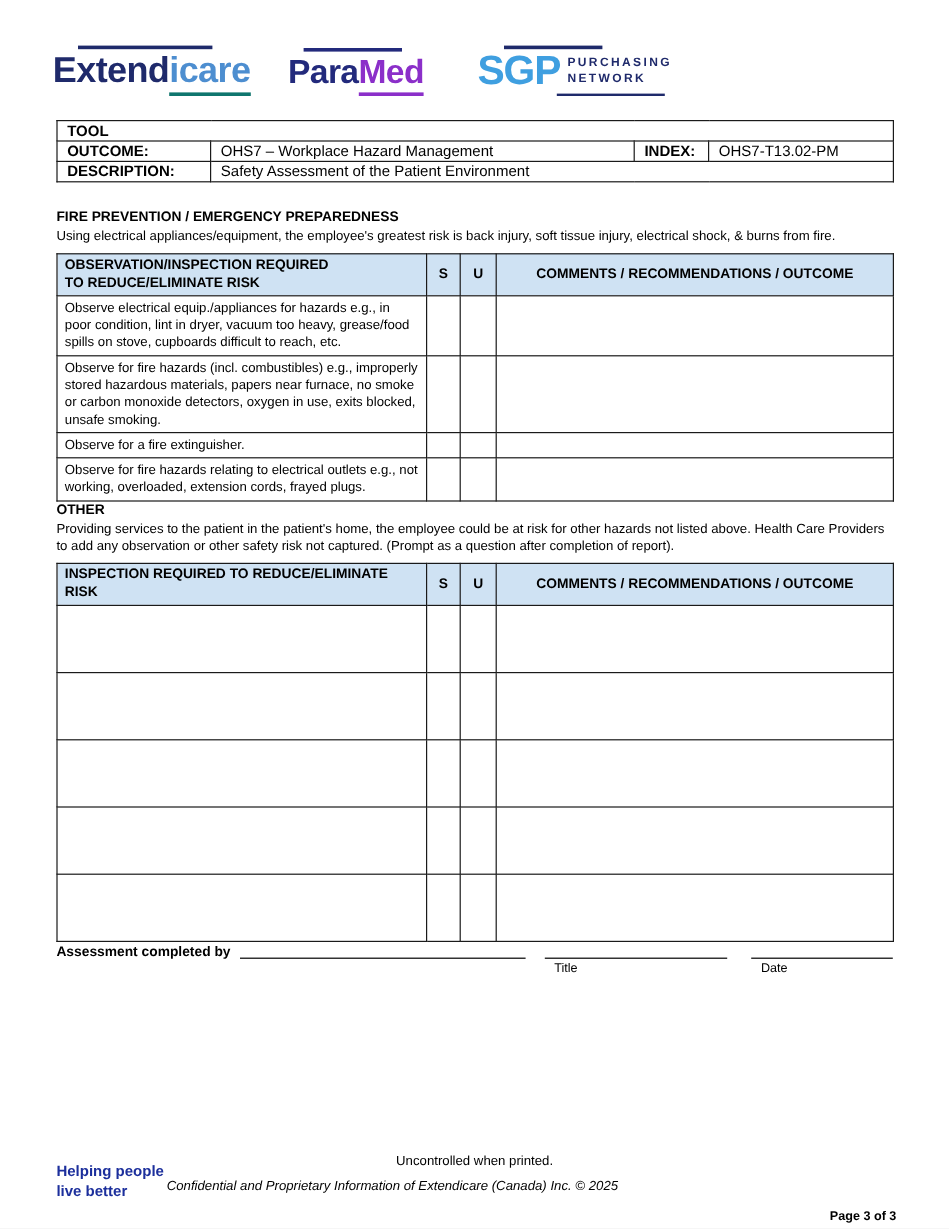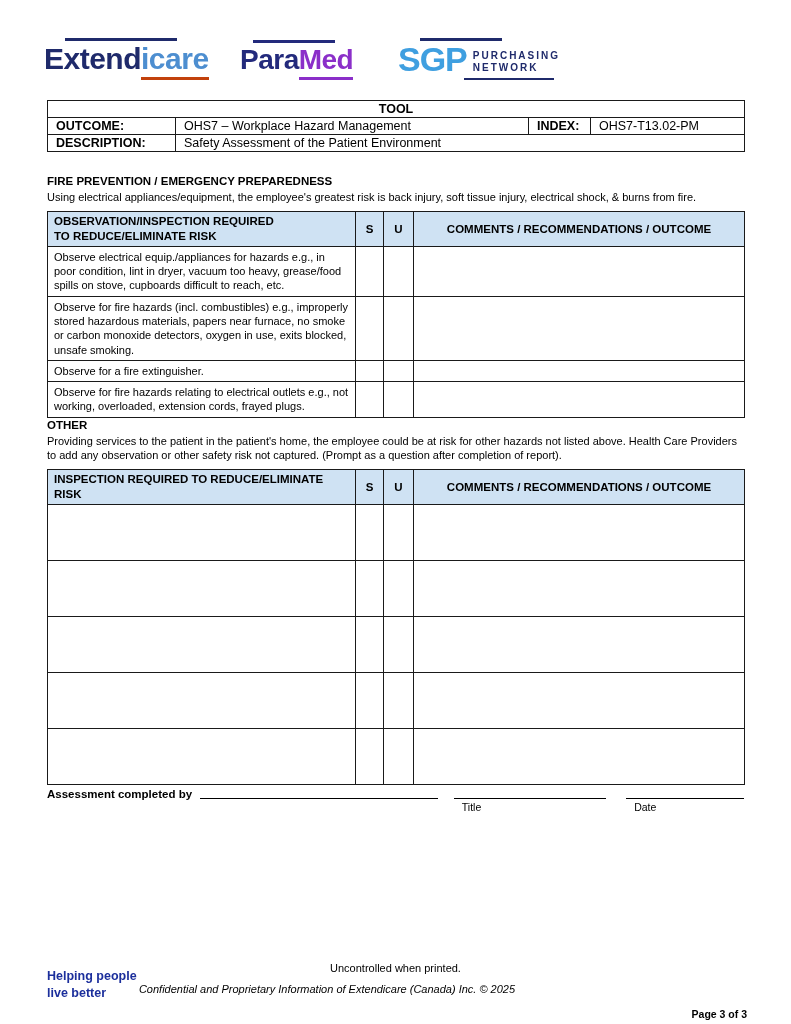--- a/index.html
+++ b/index.html
@@ -20,33 +20,33 @@
   .logo-para { left: 240px; top: 40px; }
   .logo-sgp  { left: 398px; }
   .topline { height: 3px; background: #1f2a6b; margin-bottom: 3px; }
   .logo-ext .topline  { width: 112px; margin-left: 21px; }
   .logo-para .topline { width: 82px;  margin-left: 13px; background: #232a7c; }
   .logo-sgp .topline  { width: 82px;  margin-left: 22px; }
   .wordmark { font-weight: bold; line-height: 1; letter-spacing: -0.5px; white-space: nowrap; }
   .logo-ext .wordmark  { font-size: 30px; }
   .logo-para .wordmark { font-size: 28px; }
   .ext-part1  { color: #1f2a6b; }
-  .ext-part2  { color: #4d8ed0; border-bottom: 3px solid #c2410c; padding-bottom: 2px; }
+  .ext-part2  { color: #4d8ed0; border-bottom: 3px solid #0f766e; padding-bottom: 2px; }
   .para-part1 { color: #232a7c; }
   .para-part2 { color: #8b2fc9; border-bottom: 3px solid #8b2fc9; padding-bottom: 2px; text-align: center; }
-  .sgp-row { display: flex; align-items: flex-end; }
+  .sgp-row { display: flex; align-items: flex-start; }
   .sgp-part1 { color: #3f9fe0; font-size: 34px; font-weight: bold; line-height: 0.9; letter-spacing: -1px; }
   .sgp-col { margin-left: 6px; margin-top: 3px; color: #1f2a6b; font-weight: bold; font-size: 10px; letter-spacing: 2px; line-height: 1.25; white-space: nowrap; }
   .sgp-bottomline { height: 2.5px; background: #1f2a6b; width: 90px; margin-left: 66px; margin-top: 3px; }
 
   
   .meta-wrap { position: absolute; top: 100px; left: 47px; }
   table.meta { border-collapse: collapse; width: 697px; font-size: 12.5px; table-layout: fixed; }
   .meta td { border: 1.6px solid #1a1a1a; padding: 1px 8px; height: 16px; overflow: hidden; white-space: nowrap; }
-  .meta .title-cell { text-align: center; font-weight: bold; }
+  .meta .title-cell { font-weight: bold; }
   .meta .lbl { font-weight: bold; }
 
   
   .section { position: absolute; left: 47px; width: 697px; }
   .fire-section  { top: 175px; }
   .other-section { top: 419px; }
   .sec-heading { font-weight: bold; font-size: 11.5px; line-height: 1.2; }
   .sec-intro   { font-size: 11px; line-height: 1.28; margin-top: 1px; }
 
   table.risk { border-collapse: collapse; width: 697px; margin-top: 7px; table-layout: fixed; }

